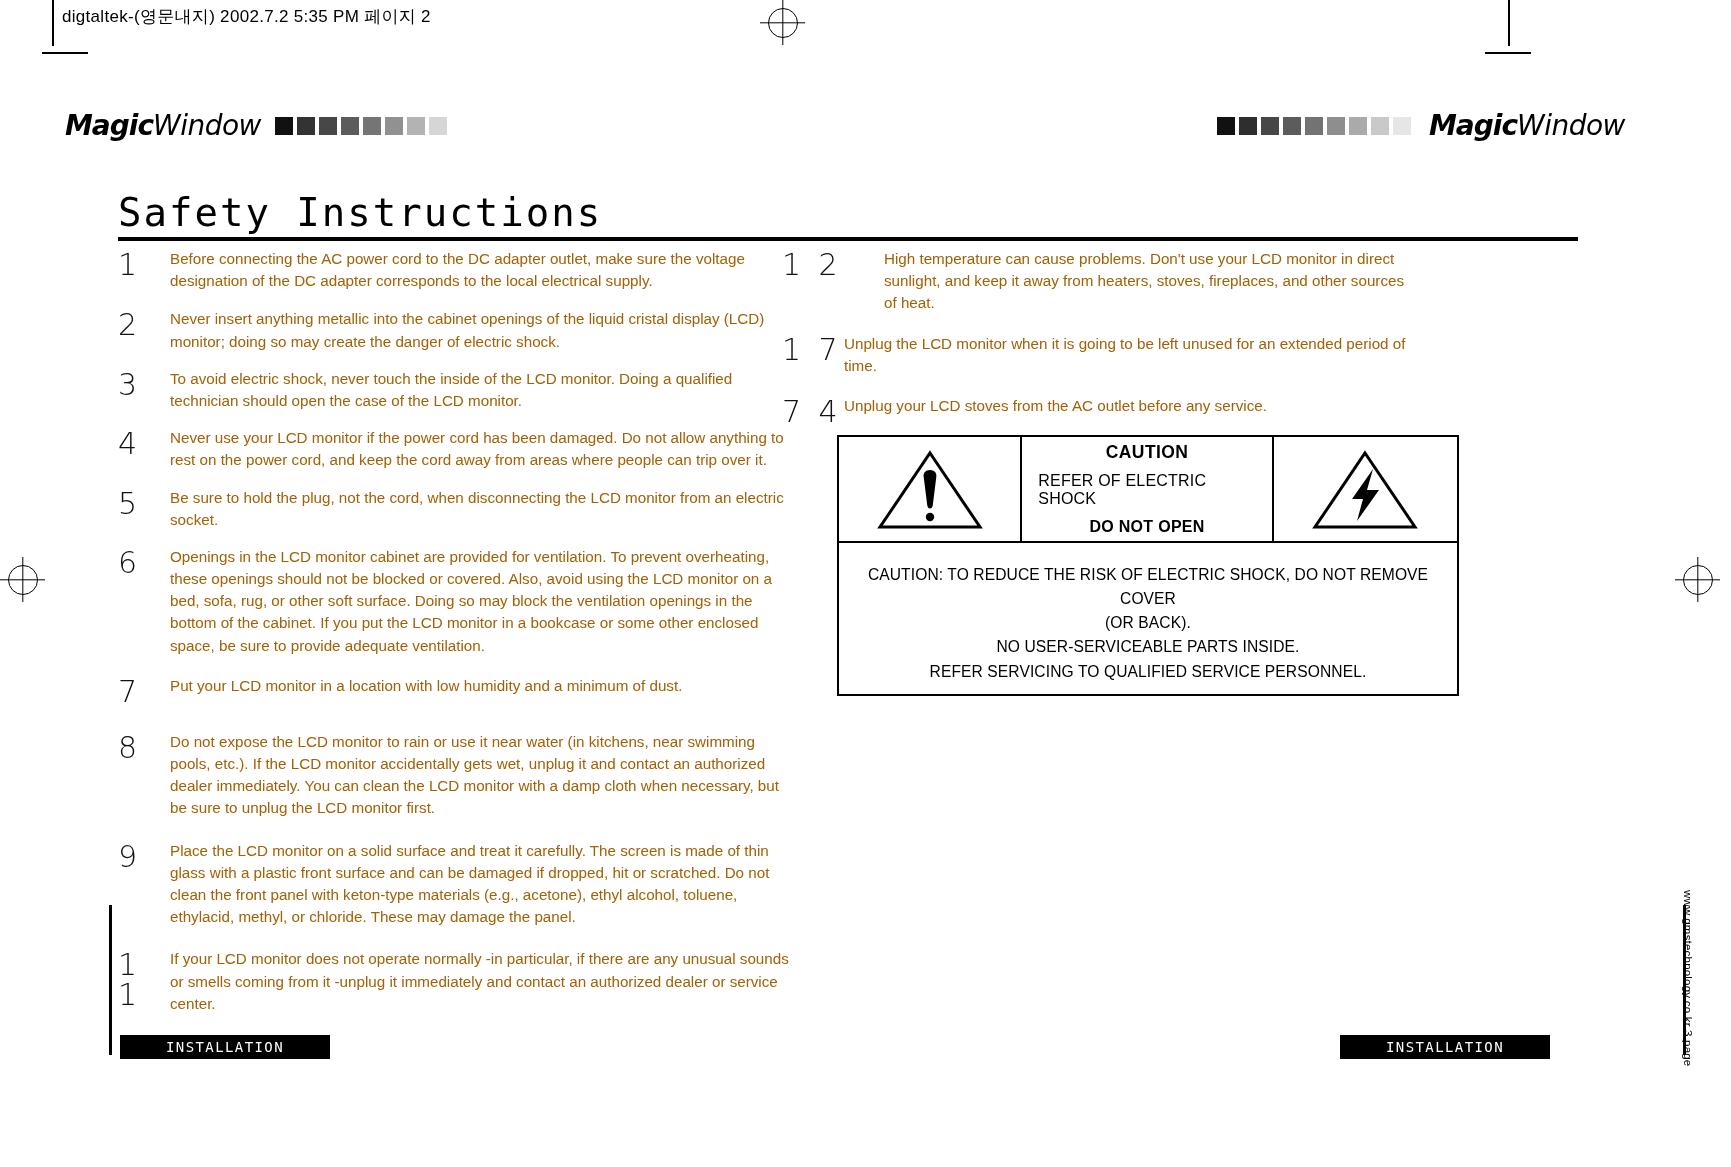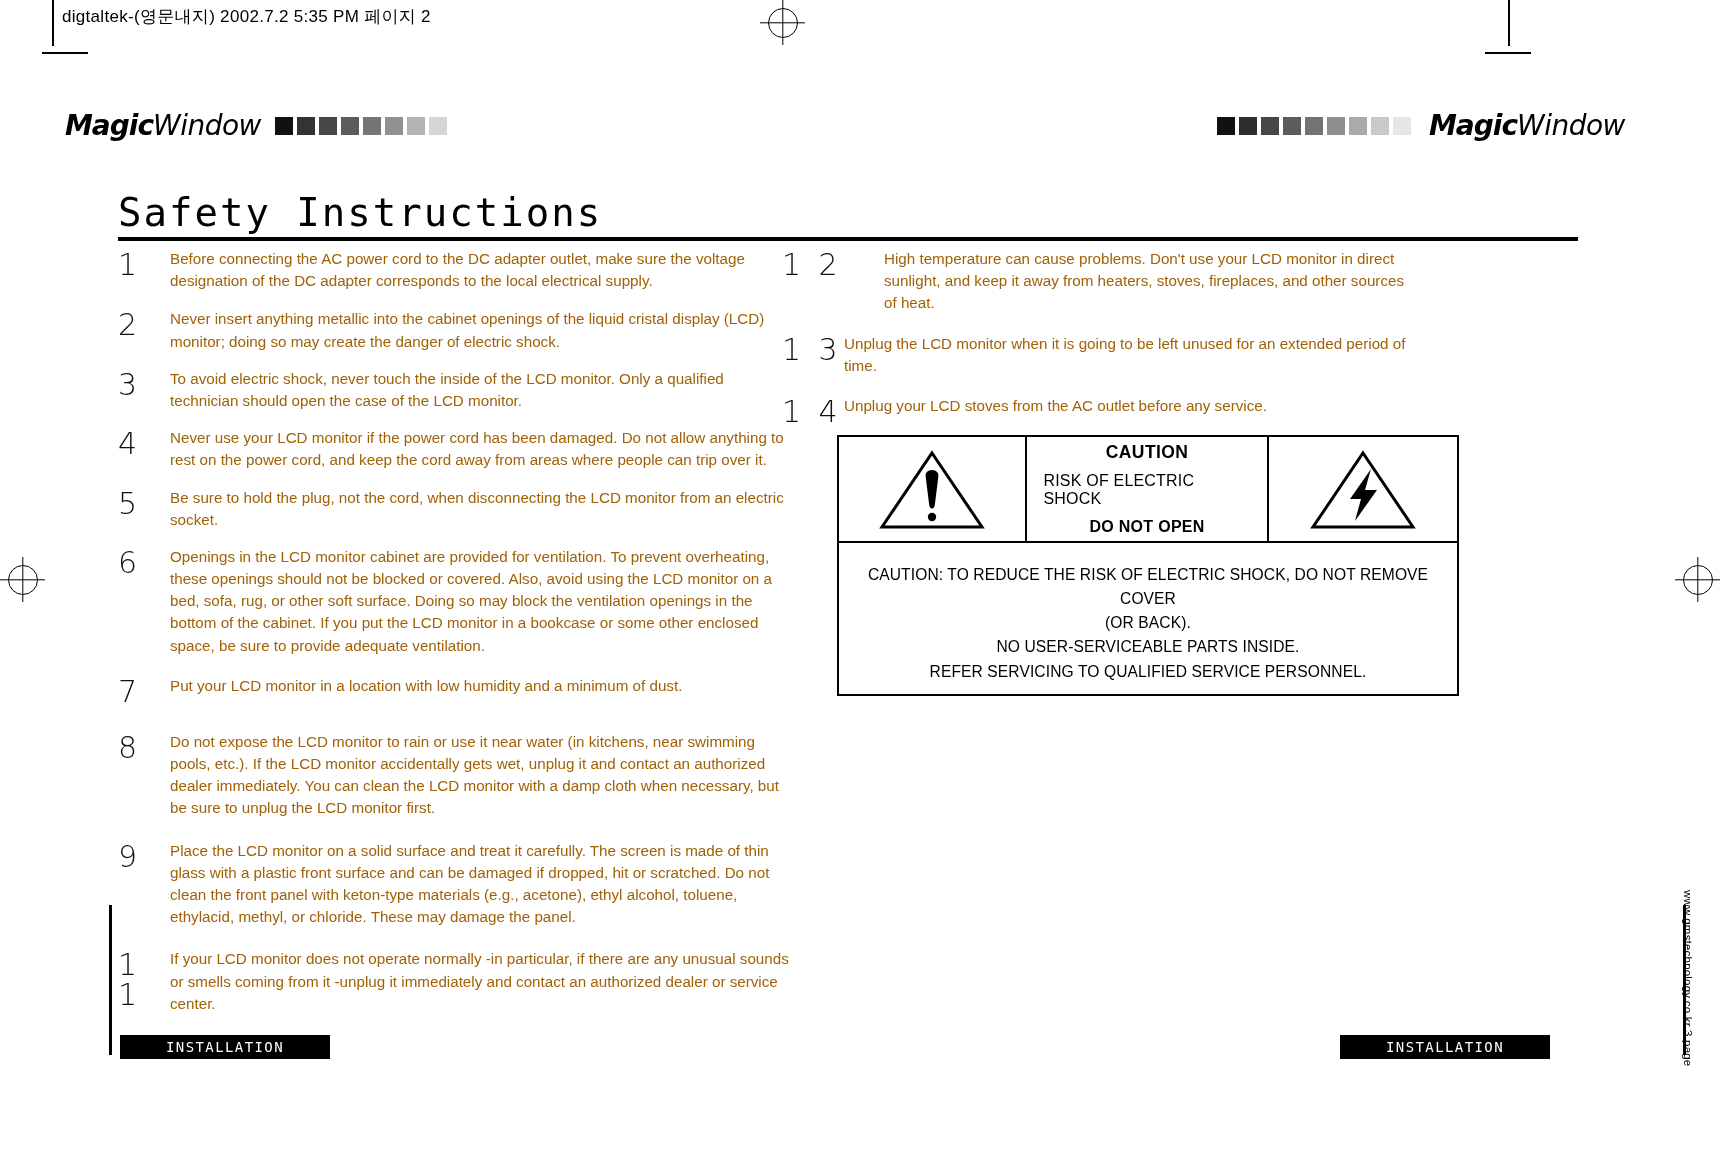--- a/index.html
+++ b/index.html
@@ -311,21 +311,21 @@
     <div class="item">
       <div class="item-num">1</div>
       <div class="item-text">Before connecting the AC power cord to the DC adapter outlet, make sure the voltage designation of the DC adapter corresponds to the local electrical supply.</div>
     </div>
     <div class="item">
       <div class="item-num">2</div>
       <div class="item-text">Never insert anything metallic into the cabinet openings of the liquid cristal display (LCD) monitor; doing so may create the danger of electric shock.</div>
     </div>
     <div class="item">
       <div class="item-num">3</div>
-      <div class="item-text">To avoid electric shock, never touch the inside of the LCD monitor. Only a qualified technician should open the case of the LCD monitor.</div>
+      <div class="item-text">To avoid electric shock, never touch the inside of the LCD monitor. Doing a qualified technician should open the case of the LCD monitor.</div>
     </div>
     <div class="item">
       <div class="item-num">4</div>
       <div class="item-text">Never use your LCD monitor if the power cord has been damaged. Do not allow anything to rest on the power cord, and keep the cord away from areas where people can trip over it.</div>
     </div>
     <div class="item">
       <div class="item-num">5</div>
       <div class="item-text">Be sure to hold the plug, not the cord, when disconnecting the LCD monitor from an electric socket.</div>
     </div>
     <div class="item">
@@ -366,42 +366,42 @@
   <span class="wordmark"><span class="magic">Magic</span><span class="window">Window</span></span>
 </div>
 
 <div class="page page-right">
   <div class="list list-right" style="left:-53px;">
     <div class="item">
       <div class="item-num">1 2</div>
       <div class="item-text">High temperature can cause problems. Don't use your LCD monitor in direct sunlight, and keep it away from heaters, stoves, fireplaces, and other sources of heat.</div>
     </div>
     <div class="item">
-      <div class="item-num">1 3</div>
+      <div class="item-num">1 7</div>
       <div class="item-text">Unplug the LCD monitor when it is going to be left unused for an extended period of time.</div>
     </div>
     <div class="item">
-      <div class="item-num">1 4</div>
+      <div class="item-num">7 4</div>
       <div class="item-text">Unplug your LCD stoves from the AC outlet before any service.</div>
     </div>
   </div>
 </div>
 
 <div class="caution-table">
   <div class="caution-top">
     <div class="caution-cell cell-sym-left">
       <svg width="108" height="84" viewBox="0 0 108 84">
         <polygon points="54,6 104,80 4,80" fill="none" stroke="#000" stroke-width="3"></polygon>
         <path d="M54 23 C58.5 23 61 26 60.3 30 L56.8 58 C56.5 60.4 55.4 61.5 54 61.5 C52.6 61.5 51.5 60.4 51.2 58 L47.7 30 C47 26 49.5 23 54 23 Z" fill="#000"></path>
         <circle cx="54" cy="70" r="4.2" fill="#000"></circle>
       </svg>
     </div>
     <div class="caution-cell cell-mid">
       <div class="caution-word">CAUTION</div>
-      <div class="caution-risk">RISK OF ELECTRIC SHOCK</div>
+      <div class="caution-risk">REFER OF ELECTRIC SHOCK</div>
       <div class="caution-donot">DO NOT OPEN</div>
     </div>
     <div class="caution-cell cell-sym-right">
       <svg width="108" height="84" viewBox="0 0 108 84">
         <polygon points="54,6 104,80 4,80" fill="none" stroke="#000" stroke-width="3"></polygon>
         <path d="M62 22 L41 52 L52 52 L46 74 L68 43 L56 43 Z" fill="#000"></path>
       </svg>
     </div>
   </div>
   <div class="caution-bottom">

